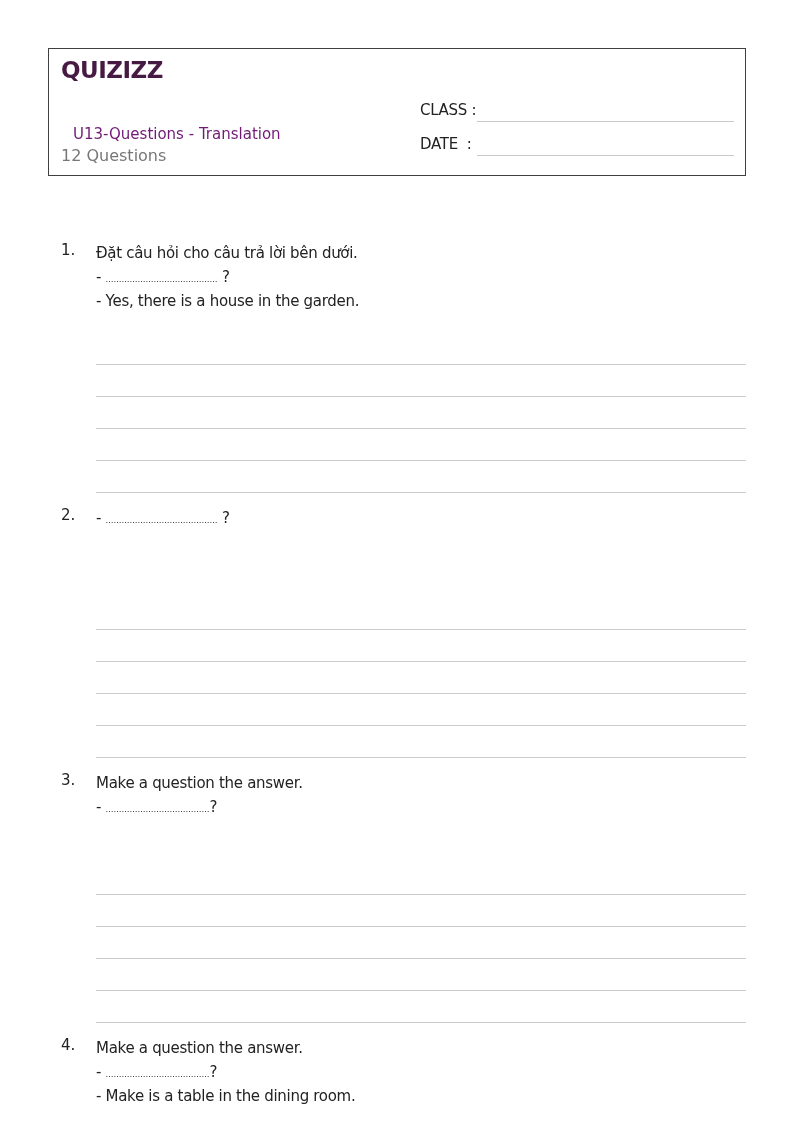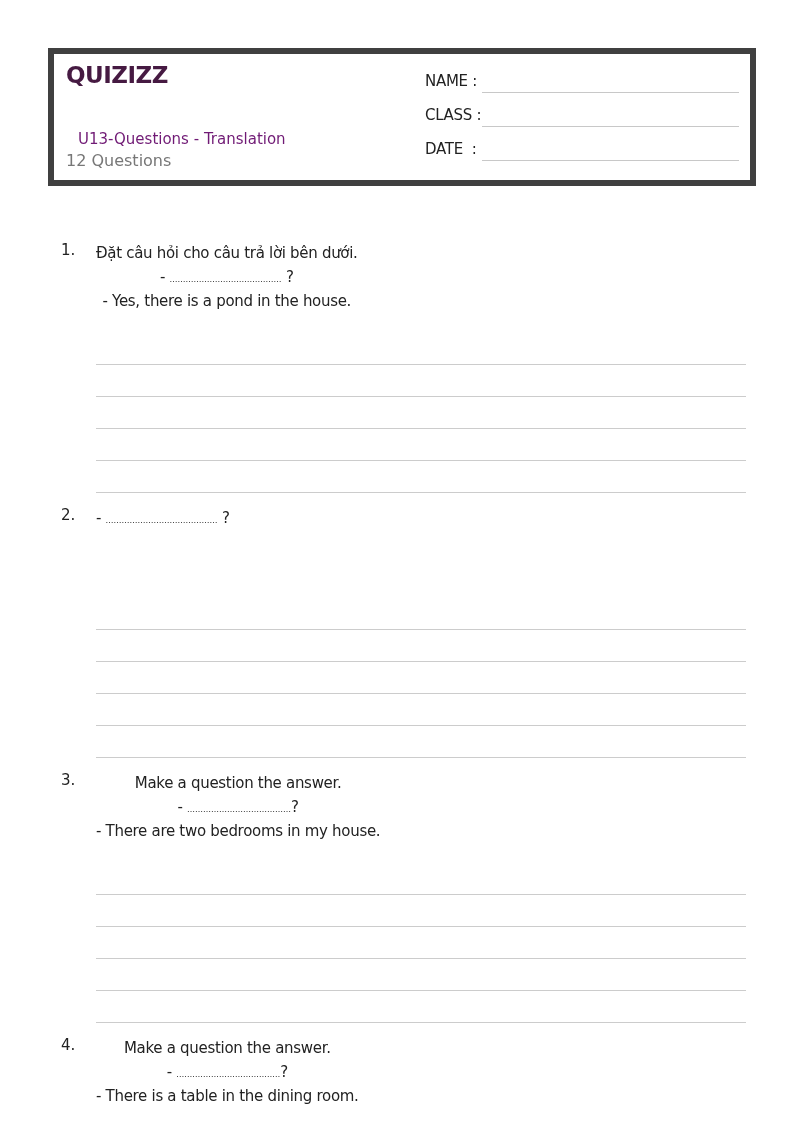--- a/index.html
+++ b/index.html
@@ -14,21 +14,21 @@
       overflow: hidden;
       font-family: "DejaVu Sans", sans-serif;
       color: #222222;
     }
     .header-box {
       position: absolute;
       left: 48px;
       top: 48px;
       width: 696px;
       height: 126px;
-      border: 6px solid #404040;
+      border: 1px solid #404040;
       box-sizing: content-box;
     }
     .logo {
       position: absolute;
       left: 12px;
       top: 8px;
       font-family: "DejaVu Sans", sans-serif;
       font-weight: bold;
       font-size: 23px;
       letter-spacing: -0.5px;
@@ -93,21 +93,21 @@
     .q-text {
       position: absolute;
       left: 96px;
       top: 0;
       font-size: 15px;
       line-height: 24px;
       color: #222222;
       white-space: nowrap;
       letter-spacing: -0.3px;
     }
-    .q-text .line { display: block; height: 24px; text-align: center; }
+    .q-text .line { display: block; height: 24px; }
     .q-text .dots {
       font-size: 8px;
       letter-spacing: 0px;
       vertical-align: baseline;
     }
     .answer-lines {
       position: absolute;
       left: 96px;
       width: 650px;
       top: 92px;
@@ -119,40 +119,36 @@
     }
   </style>
 </head>
 <body>
 
 <div class="header-box">
   <div class="logo">QUIZIZZ</div>
   <div class="quiz-title">U13-Questions - Translation</div>
   <div class="quiz-count">12 Questions</div>
 
-  <div class="field-row" style="top:18px;">
-    <span class="field-label">NAME :</span>
-    <input class="field-line" value="" style="">
-  </div>
   <div class="field-row" style="top:52px;">
     <span class="field-label">CLASS :</span>
     <input class="field-line" value="" style="">
   </div>
   <div class="field-row" style="top:86px;">
     <span class="field-label" style="white-space:pre;">DATE  :</span>
     <input class="field-line" value="" style="">
   </div>
 </div>
 
 <div class="question" style="top:241px;">
   <span class="q-num">1.</span>
   <div class="q-text">
     <span class="line">Đặt câu hỏi cho câu trả lời bên dưới.</span>
     <span class="line"><span style="white-space:pre;">- </span><span class="dots">……………………………………</span><span style="white-space:pre;"> ?</span></span>
-    <span class="line">- Yes, there is a pond in the house.</span>
+    <span class="line">- Yes, there is a house in the garden.</span>
   </div>
   <div class="answer-lines">
     <div class="answer-line"></div>
     <div class="answer-line"></div>
     <div class="answer-line"></div>
     <div class="answer-line"></div>
     <div class="answer-line"></div>
   </div>
 </div>
 
@@ -168,31 +164,30 @@
     <div class="answer-line"></div>
     <div class="answer-line"></div>
   </div>
 </div>
 
 <div class="question" style="top:771px;">
   <span class="q-num">3.</span>
   <div class="q-text">
     <span class="line">Make a question the answer.</span>
     <span class="line"><span style="white-space:pre;">- </span><span class="dots">…………………………………</span><span style="white-space:pre;">?</span></span>
-    <span class="line">- There are two bedrooms in my house.</span>
   </div>
   <div class="answer-lines">
     <div class="answer-line"></div>
     <div class="answer-line"></div>
     <div class="answer-line"></div>
     <div class="answer-line"></div>
     <div class="answer-line"></div>
   </div>
 </div>
 
 <div class="question" style="top:1036px;">
   <span class="q-num">4.</span>
   <div class="q-text">
     <span class="line">Make a question the answer.</span>
     <span class="line"><span style="white-space:pre;">- </span><span class="dots">…………………………………</span><span style="white-space:pre;">?</span></span>
-    <span class="line">- There is a table in the dining room.</span>
+    <span class="line">- Make is a table in the dining room.</span>
   </div>
 </div>
 
 </body></html>

